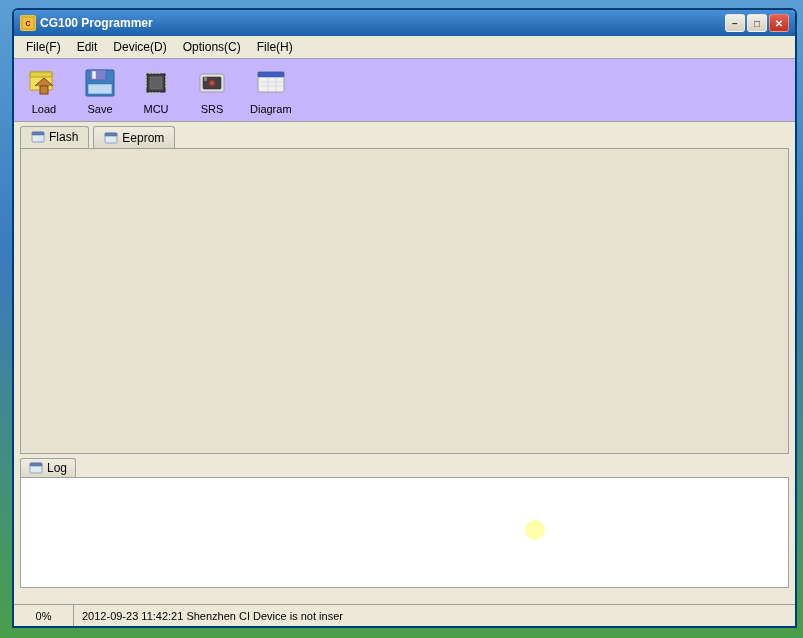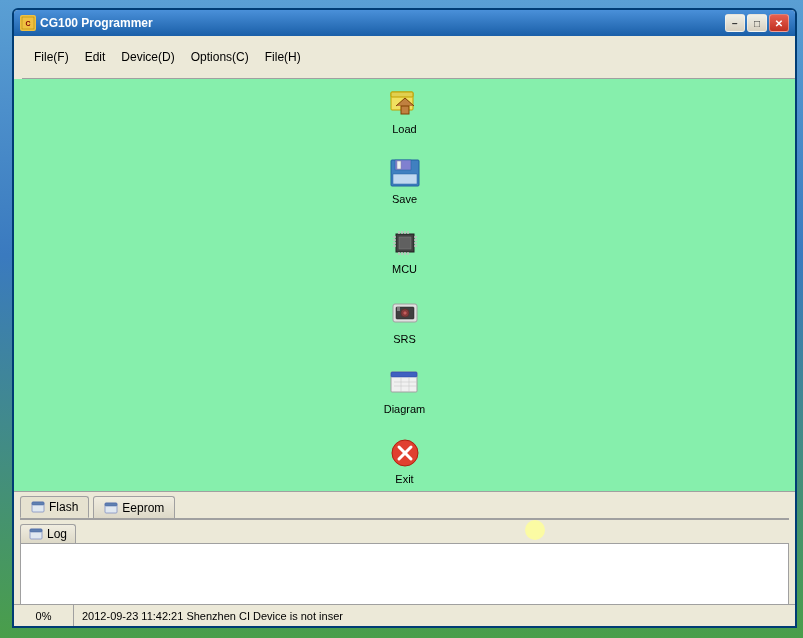--- a/index.html
+++ b/index.html
@@ -78,42 +78,40 @@
 
     .title-btn.minimize { background: linear-gradient(180deg, #f0f0e8 0%, #d8d0c0 100%); }
     .title-btn.maximize { background: linear-gradient(180deg, #f0f0e8 0%, #d8d0c0 100%); }
     .title-btn.close { background: linear-gradient(180deg, #e86050 0%, #c03020 100%); color: white; }
 
     .menu-bar {
       background: #ece9d8;
       border-bottom: 1px solid #a0a0a0;
       display: flex;
       align-items: flex-end;
-      padding: 12px 4px;
-      flex-shrink: 0;
-      margin-left: 8px;
+      padding: 2px 4px;
+      flex-shrink: 0;
     }
 
     .menu-item {
       padding: 2px 8px;
       cursor: pointer;
       font-size: 12px;
       color: #000;
       border-radius: 3px;
     }
 
     .toolbar {
-      background: #86efac;
+      background: #c4b5fd;
       border-bottom: 1px solid #a0a0a0;
       display: flex;
       align-items: center;
       padding: 4px 6px;
-      gap: 16px;
-      flex-shrink: 0;
-      flex-direction: column;
+      gap: 8px;
+      flex-shrink: 0;
     }
 
     .tool-btn {
       display: flex;
       flex-direction: column;
       align-items: center;
       cursor: pointer;
       padding: 2px 6px;
       border-radius: 3px;
       min-width: 46px;
@@ -348,30 +346,20 @@
           <line x1="7" y1="16" x2="30" y2="16" stroke="#c0c0c0" stroke-width="0.5"></line>
           <line x1="7" y1="20" x2="30" y2="20" stroke="#c0c0c0" stroke-width="0.5"></line>
           <line x1="14" y1="11" x2="14" y2="26" stroke="#c0c0c0" stroke-width="0.5"></line>
           <line x1="22" y1="11" x2="22" y2="26" stroke="#c0c0c0" stroke-width="0.5"></line>
         </svg>
       </div>
       <span class="tool-label">Diagram</span>
     </div>
 
 
-    <div class="tool-btn">
-      <div class="tool-icon">
-        <svg width="34" height="34" viewBox="0 0 34 34">
-          <circle cx="17" cy="17" r="13" fill="#e04030" stroke="#b02010" stroke-width="1"></circle>
-          <line x1="11" y1="11" x2="23" y2="23" stroke="white" stroke-width="3" stroke-linecap="round"></line>
-          <line x1="23" y1="11" x2="11" y2="23" stroke="white" stroke-width="3" stroke-linecap="round"></line>
-        </svg>
-      </div>
-      <span class="tool-label">Exit</span>
-    </div>
   </div>
 
   <div class="content-area">
 
     <div class="tabs-area">
       <div class="tab active">
         <svg width="14" height="14" viewBox="0 0 14 14">
           <rect x="1" y="2" width="12" height="10" rx="1" fill="#e0e8f0" stroke="#8090c0" stroke-width="0.8"></rect>
           <rect x="1" y="2" width="12" height="3" rx="1" fill="#6080b0" stroke="#4060a0" stroke-width="0.5"></rect>
         </svg>

